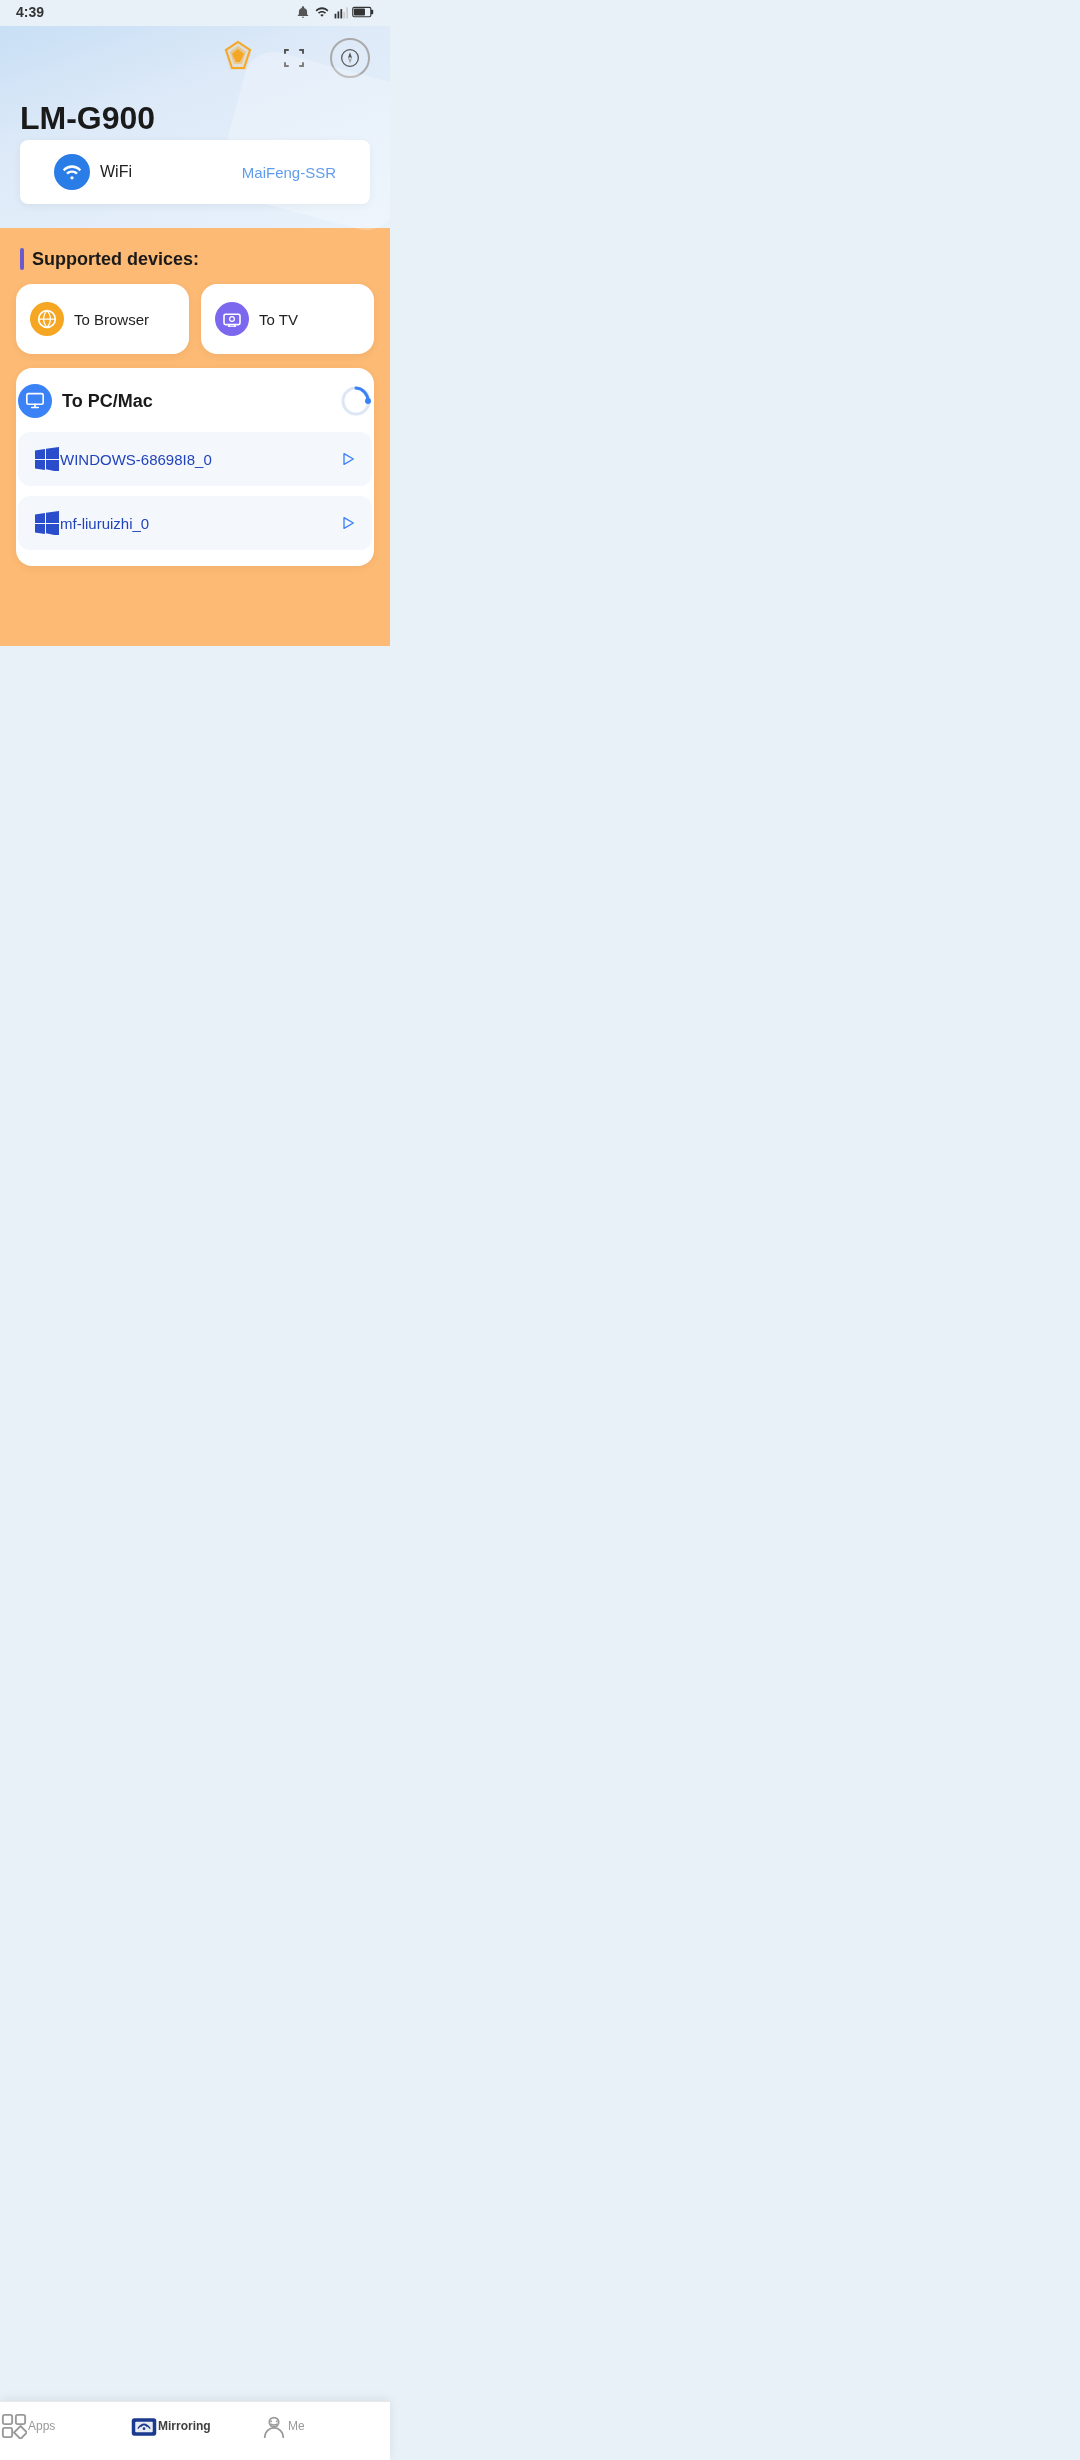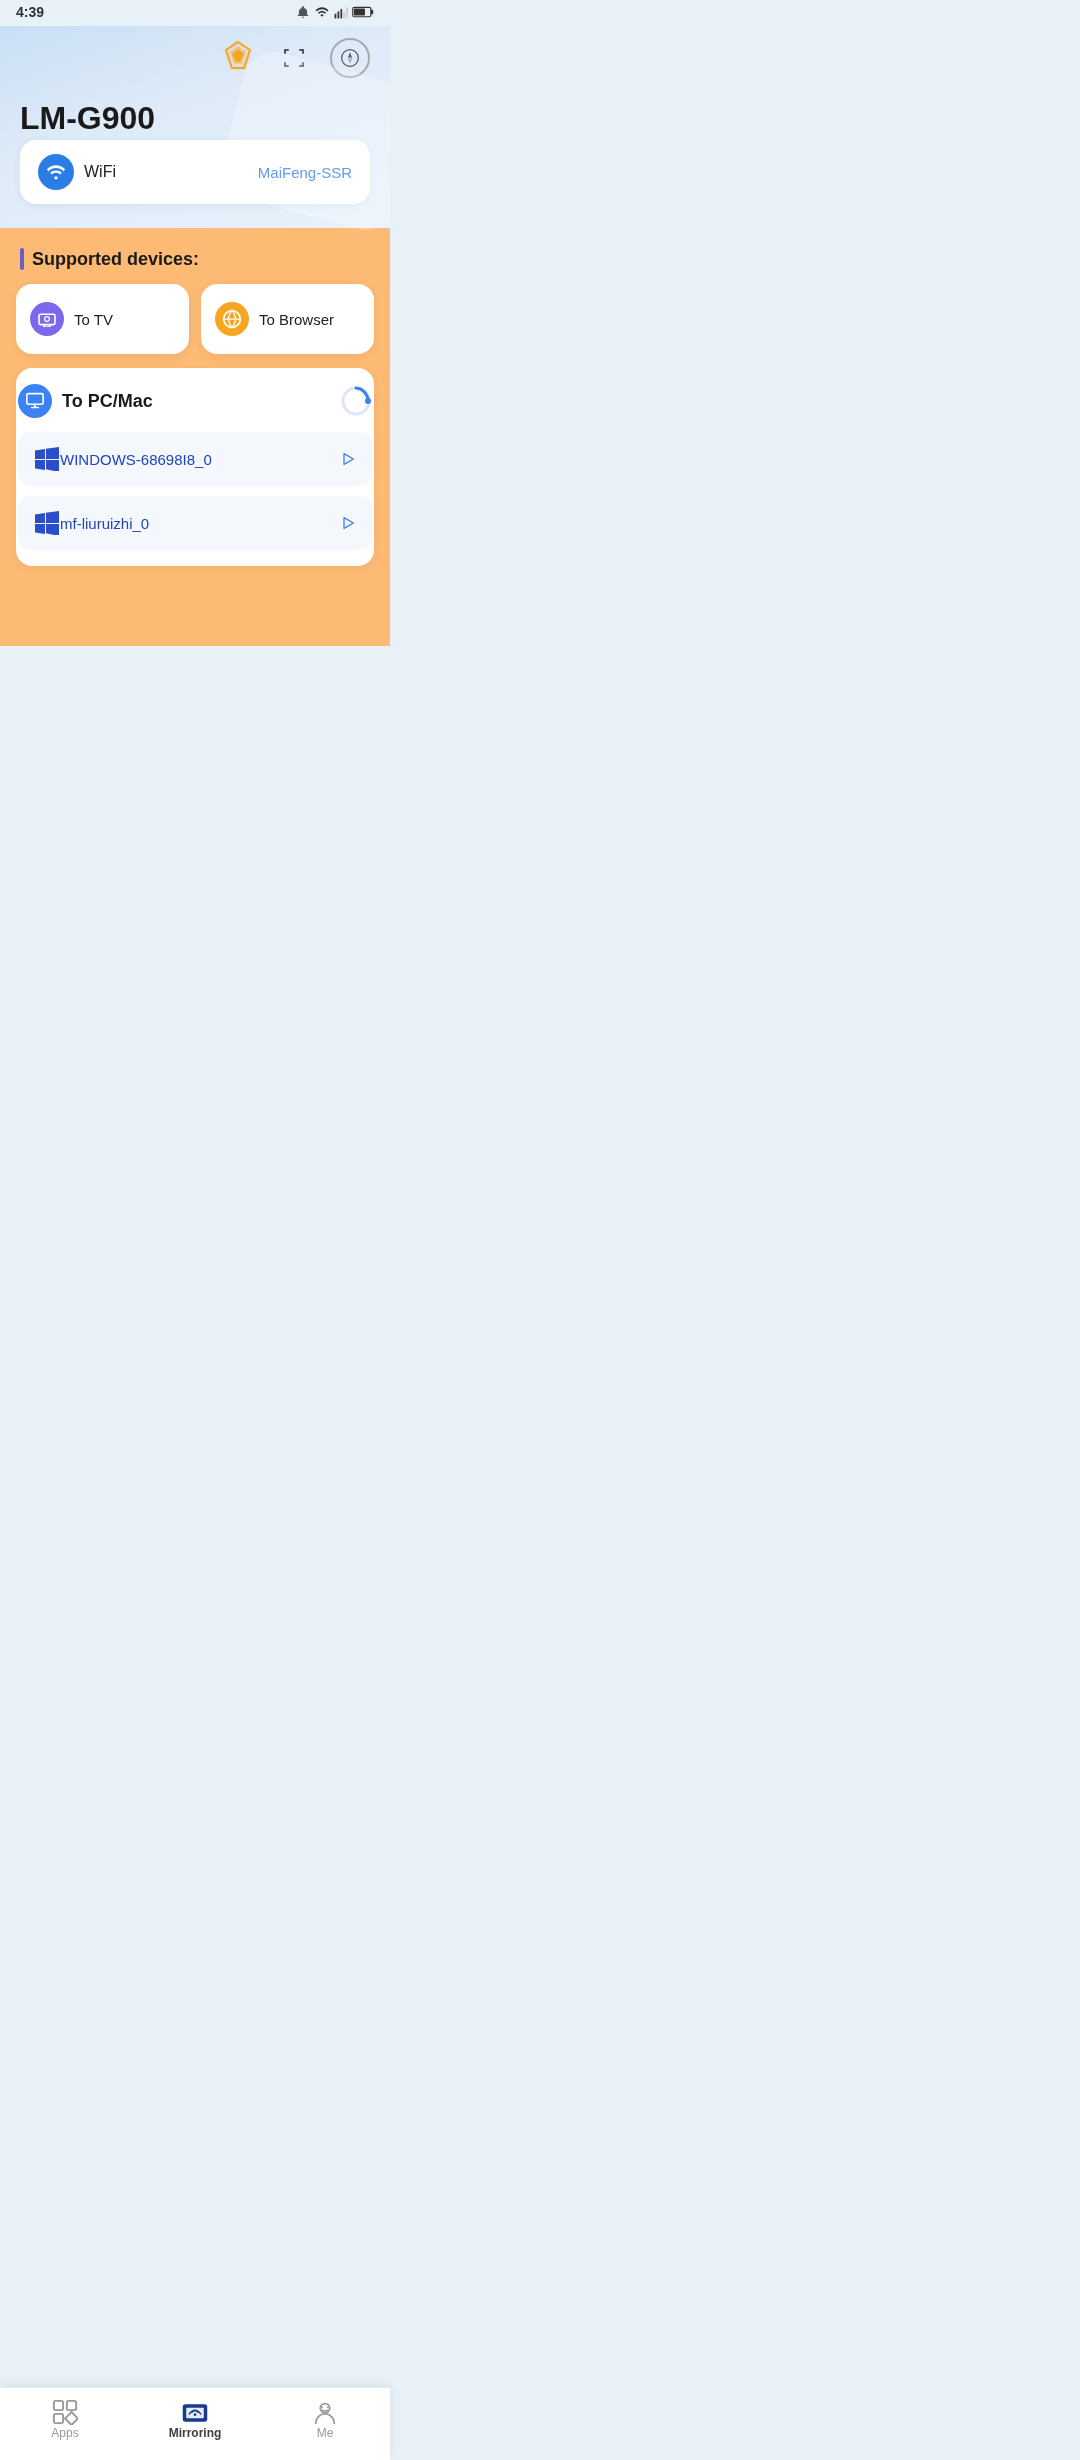--- a/index.html
+++ b/index.html
@@ -71,22 +71,22 @@
     .device-name {
       font-size: 32px;
       font-weight: 800;
       color: #1a1a1a;
       margin-bottom: 3px;
     }
 
     
     .wifi-card {
       background: white;
-      border-radius: 16px;
-      padding: 14px 18px;
+      border-radius: 8px;
+      padding: 14px 34px;
       display: flex;
       align-items: center;
       justify-content: space-between;
       box-shadow: 0 2px 8px rgba(0,0,0,0.06);
       margin-bottom: 4px;
     }
     .wifi-left {
       display: flex;
       align-items: center;
       gap: 10px;
@@ -226,21 +226,21 @@
       background: white;
       display: flex;
       justify-content: space-around;
       align-items: center;
       padding: 10px 0 20px;
       box-shadow: 0 -2px 10px rgba(0,0,0,0.08);
       border-top: 1px solid #e8e8e8;
     }
     .nav-item {
       display: flex;
-      flex-direction: column;
+      flex-direction: row;
       align-items: center;
       gap: 0;
       cursor: pointer;
       flex: 1;
     }
     .nav-label {
       font-size: 12px;
       color: #999;
     }
     .nav-label.active {
@@ -385,42 +385,42 @@
   </div>
 </div>
 
 <div class="main-content">
 
   <div class="section-title">
     <span>Supported devices:</span>
   </div>
 
   <div class="device-cards-row">
+
+    <div class="device-card-small">
+      <div class="browser-icon-wrap">
+        <svg width="20" height="20" viewBox="0 0 24 24" fill="none">
+          <circle cx="12" cy="12" r="10" stroke="white" stroke-width="2"></circle>
+          <path d="M2 12h20M12 2c-3 3-4 6-4 10s1 7 4 10M12 2c3 3 4 6 4 10s-1 7-4 10" stroke="white" stroke-width="1.5"></path>
+        </svg>
+      </div>
+      <span class="label">To Browser</span>
+    </div>
 
     <div class="device-card-small">
       <div class="tv-icon-wrap">
         <svg width="20" height="16" viewBox="0 0 24 20" fill="none">
           <rect x="2" y="4" width="20" height="13" rx="2" stroke="white" stroke-width="2"></rect>
           <line x1="9" y1="17" x2="8" y2="20" stroke="white" stroke-width="2"></line>
           <line x1="15" y1="17" x2="16" y2="20" stroke="white" stroke-width="2"></line>
           <line x1="7" y1="20" x2="17" y2="20" stroke="white" stroke-width="2"></line>
           <circle cx="12" cy="10" r="3" stroke="white" stroke-width="1.5"></circle>
         </svg>
       </div>
       <span class="label">To TV</span>
-    </div>
-
-    <div class="device-card-small">
-      <div class="browser-icon-wrap">
-        <svg width="20" height="20" viewBox="0 0 24 24" fill="none">
-          <circle cx="12" cy="12" r="10" stroke="white" stroke-width="2"></circle>
-          <path d="M2 12h20M12 2c-3 3-4 6-4 10s1 7 4 10M12 2c3 3 4 6 4 10s-1 7-4 10" stroke="white" stroke-width="1.5"></path>
-        </svg>
-      </div>
-      <span class="label">To Browser</span>
     </div>
   </div>
 
   <div class="pc-mac-card">
     <div class="pc-mac-header">
       <div class="pc-mac-left">
         <div class="pc-icon-wrap">
           <svg width="20" height="18" viewBox="0 0 24 22" fill="none">
             <rect x="2" y="2" width="20" height="13" rx="2" stroke="white" stroke-width="2"></rect>
             <path d="M8 19h8M12 15v4" stroke="white" stroke-width="2" stroke-linecap="round"></path>

